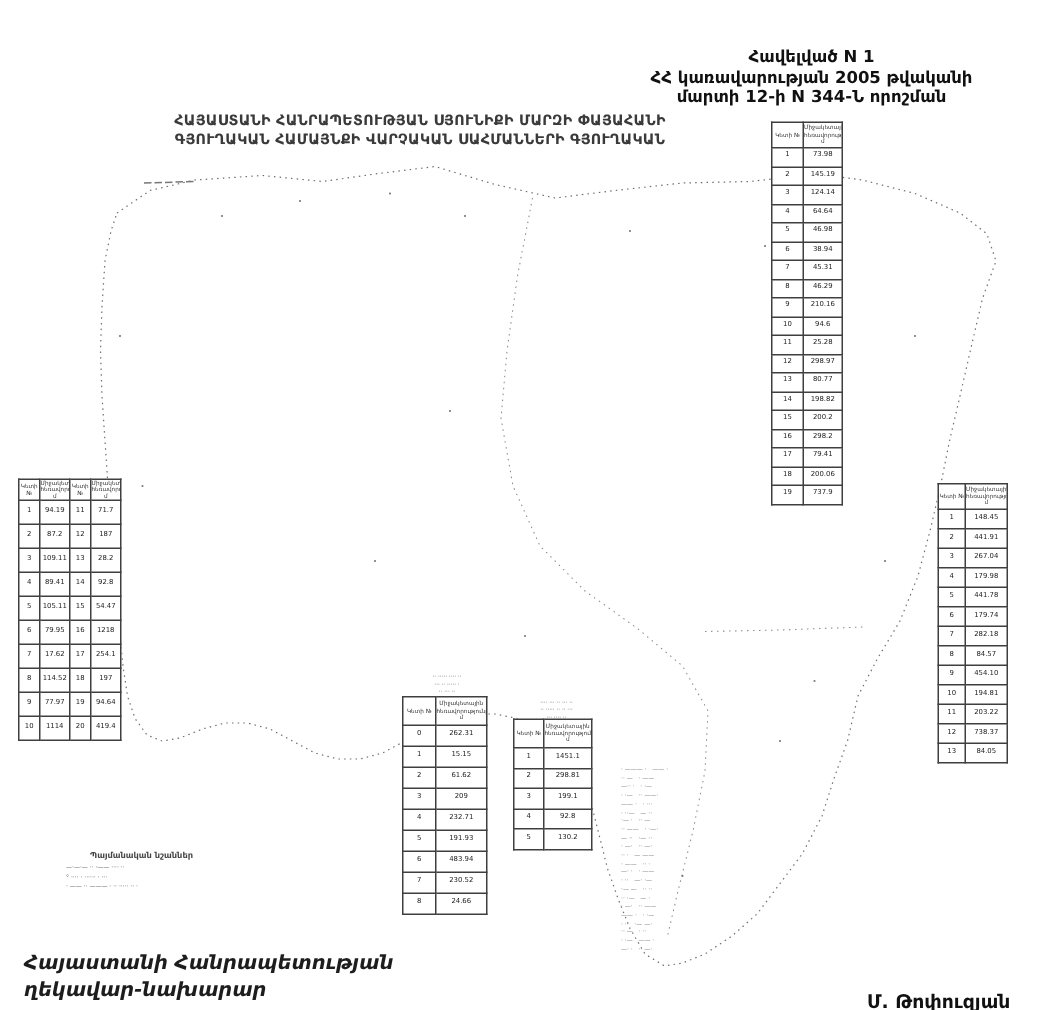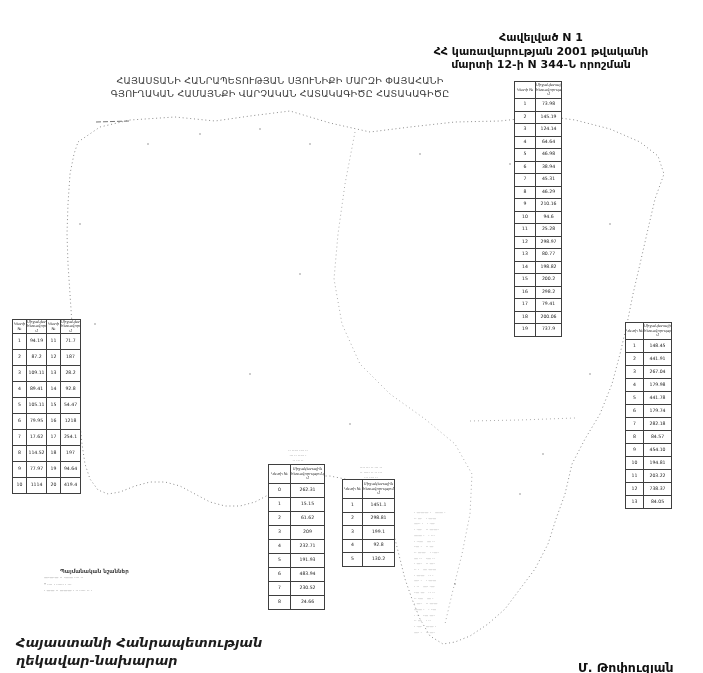--- a/index.html
+++ b/index.html
@@ -3,21 +3,21 @@
 <meta charset="utf-8">
 <style>
   html,body{margin:0;padding:0;background:#fff;}
   .page{position:relative;width:703px;height:673px;background:#ffffff;overflow:hidden;
         font-family:"DejaVu Sans",sans-serif;color:#1a1a1a;margin-top:24px;}
   .map-svg{position:absolute;left:0;top:0;z-index:1;}
 
   .hdr{position:absolute;left:382px;top:7px;width:318px;z-index:3;text-align:center;
        font-weight:bold;font-size:11px;line-height:13.5px;color:#111;}
   .doc-title{position:absolute;left:72px;top:51px;width:416px;z-index:3;text-align:center;
-       font-weight:normal;font-size:9.5px;line-height:12.5px;color:#3a3a3a;letter-spacing:.2px;}
+       font-weight:bold;font-size:9.5px;line-height:12.5px;color:#3a3a3a;letter-spacing:.2px;}
 
   table.pts{position:absolute;z-index:4;border-collapse:collapse;background:#fff;table-layout:fixed;}
   .pts th,.pts td{border:1px solid #3f3f3f;padding:0;text-align:center;vertical-align:middle;
        overflow:hidden;color:#222;}
   .pts th{font-size:3.8px;line-height:1.15;font-weight:normal;color:#333;}
   .pts td{font-size:4.6px;line-height:1;}
   .tA{left:514px;top:57px;width:47px;}  .tA th{height:16px;} .tA td{height:11.5px;}
   .tB{left:12px;top:295px;width:68px;}  .tB th{height:13px;} .tB td{height:15px;}
   .tC{left:625px;top:298px;width:46px;} .tC th{height:16px;} .tC td{height:12px;}
   .tD{left:268px;top:440px;width:56px;} .tD th{height:18px;} .tD td{height:13px;}
@@ -76,27 +76,27 @@
         <circle cx="300" cy="250" r="0.7"></circle>
       <circle cx="250" cy="350" r="0.7"></circle>
         <circle cx="350" cy="400" r="0.7"></circle>
       <circle cx="543" cy="430" r="0.7"></circle>
         <circle cx="455" cy="560" r="0.7"></circle>
     </g>
   </svg>
 
   <div class="hdr">
     <div>Հավելված N 1</div>
-    <div>ՀՀ կառավարության 2001 թվականի</div>
+    <div>ՀՀ կառավարության 2005 թվականի</div>
     <div>մարտի 12-ի N 344-Ն որոշման</div>
   </div>
 
   <div class="doc-title">
     <div>ՀԱՅԱՍՏԱՆԻ ՀԱՆՐԱՊԵՏՈՒԹՅԱՆ ՍՅՈՒՆԻՔԻ ՄԱՐԶԻ ՓԱՅԱՀԱՆԻ</div>
-    <div>ԳՅՈՒՂԱԿԱՆ ՀԱՄԱՅՆՔԻ ՎԱՐՉԱԿԱՆ ՀԱՏԱԿԱԳԻԾԸ ՀԱՏԱԿԱԳԻԾԸ</div>
+    <div>ԳՅՈՒՂԱԿԱՆ ՀԱՄԱՅՆՔԻ ՎԱՐՉԱԿԱՆ ՍԱՀՄԱՆՆԵՐԻ ԳՅՈՒՂԱԿԱՆ</div>
   </div>
 
   <table class="pts tA">
     <colgroup>
         <col style="width:21px">
         <col style="width:26px">
       </colgroup>
     <thead>
         <tr>
       <th>Կետի №</th>

